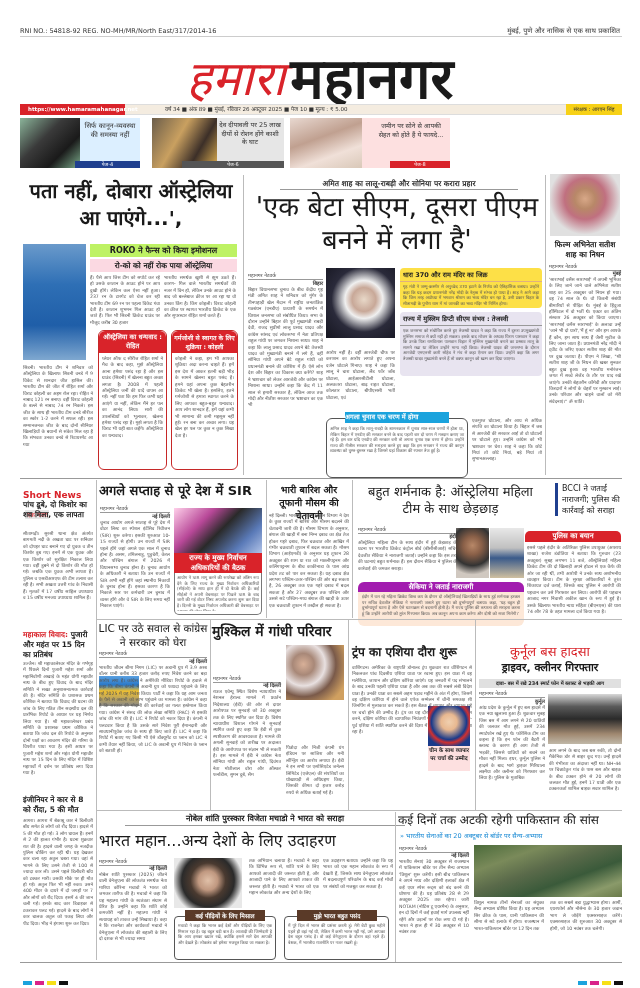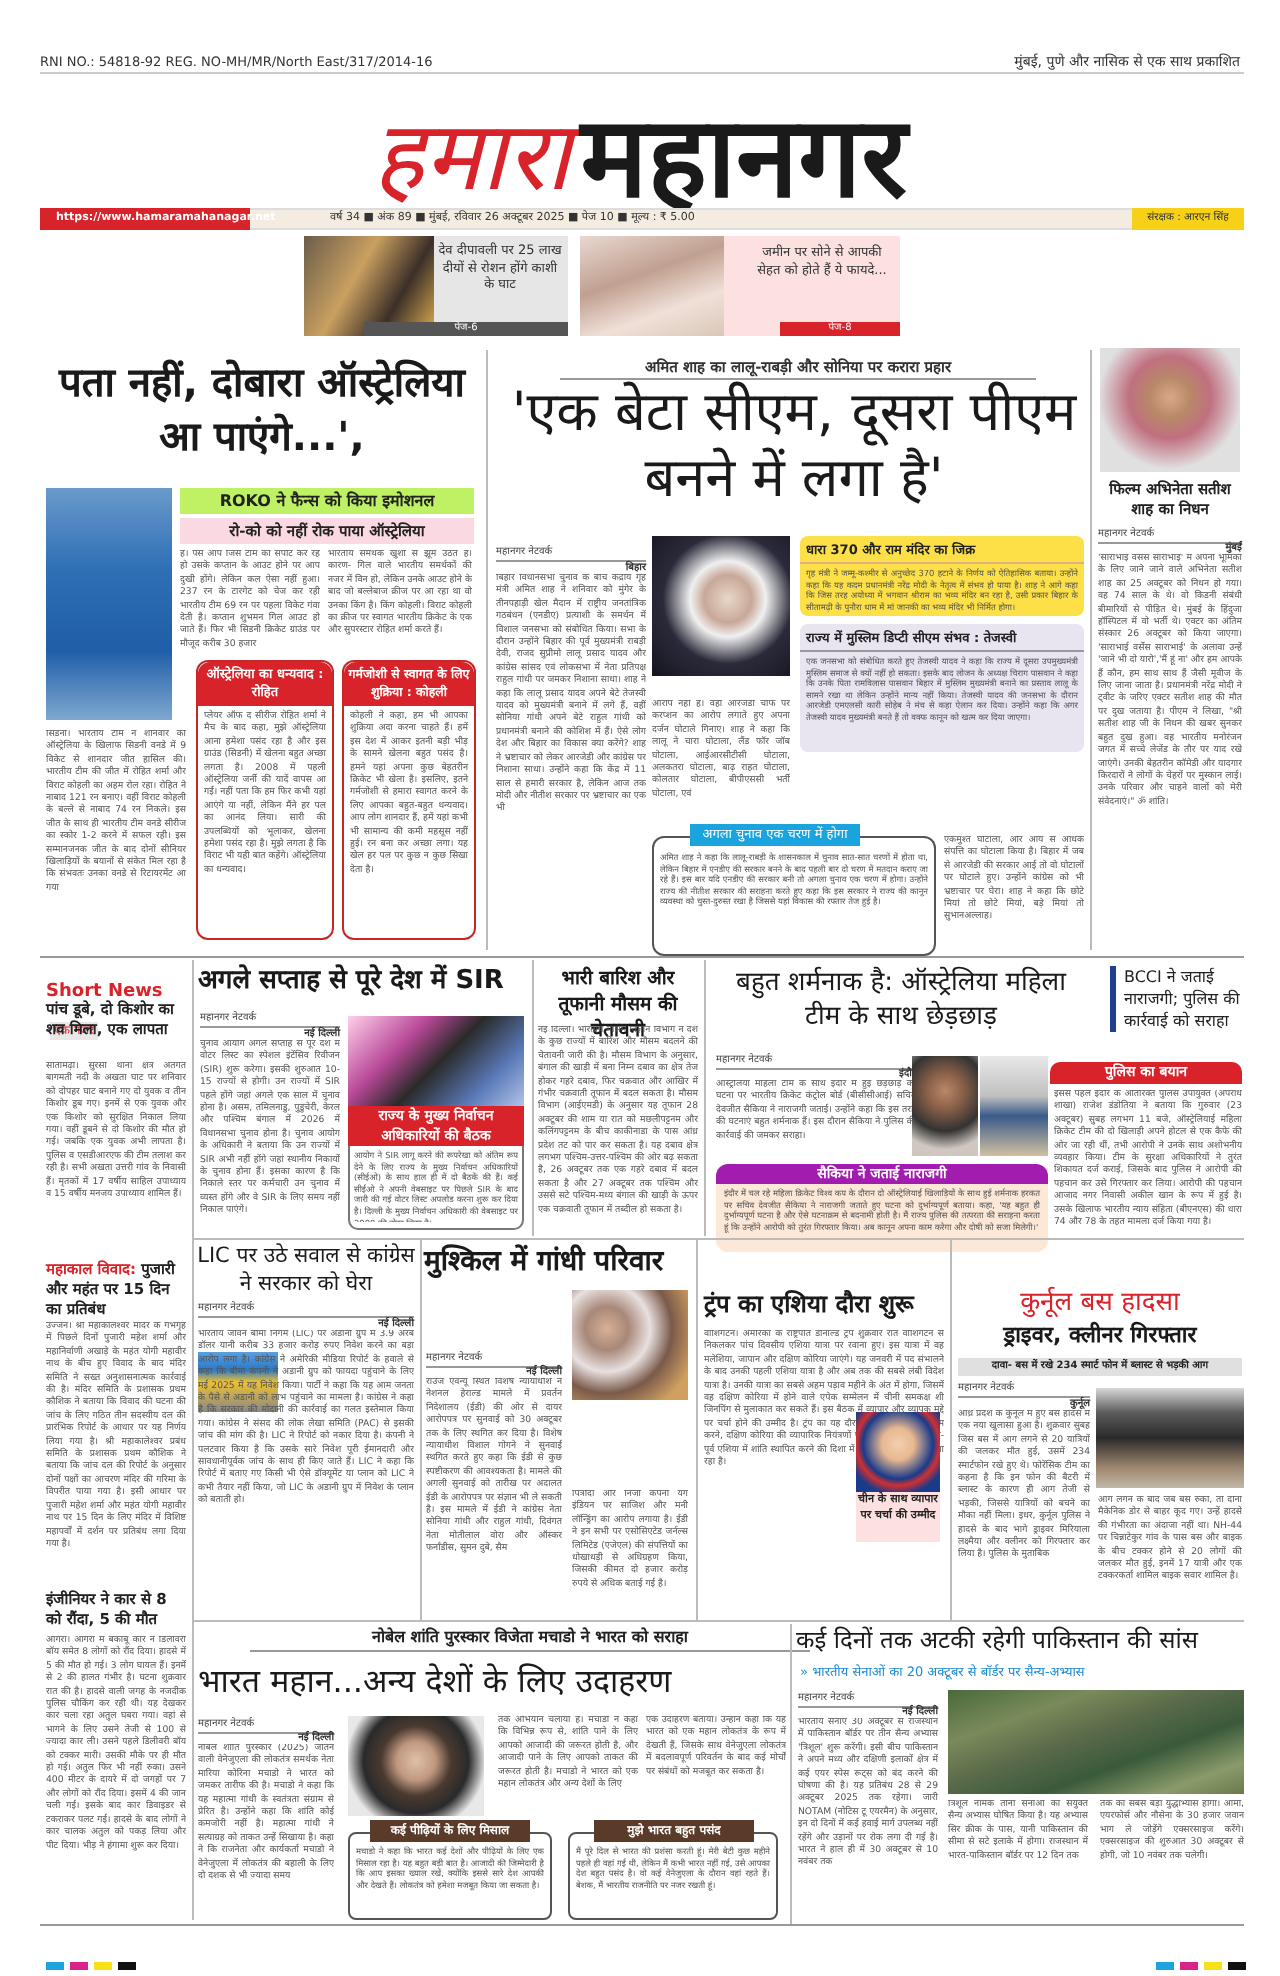--- a/index.html
+++ b/index.html
@@ -24,20 +24,25 @@
 <div class="abs" style="left:70px;top:38px;width:500px;height:62px;text-align:center;white-space:nowrap">
   <span style="font-family:'DejaVu Serif',serif;font-style:italic;font-size:48px;color:#d9232a;font-weight:normal;vertical-align:middle">हमारा</span>
   <span style="font-family:'DejaVu Sans',sans-serif;font-size:56px;color:#1a1a1a;font-weight:bold;vertical-align:middle;">महानगर</span>
 </div>
 <div class="abs" style="left:20px;top:104px;width:602px;height:11px;background:#f4ece0;border-top:1px solid #ddd;border-bottom:1px solid #ddd"></div>
 <div class="abs" style="left:20px;top:104px;width:105px;height:11px;background:#d9232a;color:#fff;font-size:5.5px;line-height:11px;padding-left:8px;font-weight:bold">https://www.hamaramahanagar.net</div>
 <div class="abs" style="left:165px;top:104px;width:260px;height:11px;font-size:5.5px;line-height:11px;color:#333">वर्ष 34 ■ अंक 89 ■ मुंबई, रविवार 26 अक्टूबर 2025 ■ पेज 10 ■ मूल्य : ₹ 5.00</div>
 <div class="abs" style="left:566px;top:104px;width:56px;height:11px;background:#f7d117;font-size:5.2px;line-height:11px;text-align:center;color:#333">संरक्षक : आरएन सिंह</div>
 
 <div class="abs" style="left:20px;top:118px;width:602px;height:52px">
+  <div class="abs" style="left:0;top:0;width:120px;height:50px;background:#dcefff">
+    <div class="photo" style="left:0;top:0;width:60px;height:50px;background:linear-gradient(135deg,#8bb49a 0%,#3a3a3a 40%,#1a1a1a 70%,#7aaa8a 100%)"></div>
+    <div class="abs" style="left:62px;top:4px;width:56px;font-size:7px;line-height:9px;text-align:center;color:#333">सिर्फ कानून-व्यवस्था की समस्या नहीं</div>
+    <div class="abs" style="left:55px;top:43px;width:65px;height:7px;background:#1f3f8f;color:#fff;font-size:5px;line-height:7px;text-align:center">पेज-4</div>
+  </div>
   <div class="abs" style="left:132px;top:0;width:132px;height:50px;background:#e6e6e6">
     <div class="photo" style="left:0;top:0;width:65px;height:50px;background:linear-gradient(120deg,#6b5d4a,#c9a060 40%,#3c2f28 70%,#e0b050)"></div>
     <div class="abs" style="left:66px;top:3px;width:64px;font-size:6.5px;line-height:8.5px;text-align:center;color:#333">देव दीपावली पर 25 लाख दीयों से रोशन होंगे काशी के घाट</div>
     <div class="abs" style="left:30px;top:43px;width:102px;height:7px;background:#555;color:#fff;font-size:5px;line-height:7px;text-align:center">पेज-6</div>
   </div>
   <div class="abs" style="left:270px;top:0;width:160px;height:50px;background:#fde0e0">
     <div class="photo" style="left:0;top:0;width:72px;height:50px;background:linear-gradient(160deg,#e8d8d0,#c0a090 40%,#f0e0d8 70%,#d9c8b8)"></div>
     <div class="abs" style="left:85px;top:4px;width:72px;font-size:6.5px;line-height:8.5px;text-align:center;color:#333">जमीन पर सोने से आपकी सेहत को होते हैं ये फायदे...</div>
     <div class="abs" style="left:100px;top:43px;width:60px;height:7px;background:#d9232a;color:#fff;font-size:5px;line-height:7px;text-align:center">पेज-8</div>
   </div>
@@ -69,21 +74,21 @@
 <div class="abs txt" style="left:326px;top:350px;width:69px;height:60px">आरोप नहीं है। वहीं आरजेडी चीफ पर करप्शन का आरोप लगाते हुए अपना दर्जन घोटाले गिनाए। शाह ने कहा कि लालू ने चारा घोटाला, लैंड फॉर जॉब घोटाला, आईआरसीटीसी घोटाला, अलकतरा घोटाला, बाढ़ राहत घोटाला, कोलतार घोटाला, बीपीएससी भर्ती घोटाला, एवं</div>
 <div class="abs" style="left:400px;top:268px;width:142px;height:40px;background:#fde047;border-radius:4px">
   <div style="font-size:6.5px;font-weight:bold;padding:2px 3px;color:#222;border-bottom:1px solid #e0b080">धारा 370 और राम मंदिर का जिक्र</div>
   <div class="txt" style="padding:2px 3px;height:28px;font-size:4.2px;line-height:5.6px">गृह मंत्री ने जम्मू-कश्मीर से अनुच्छेद 370 हटाने के निर्णय को ऐतिहासिक बताया। उन्होंने कहा कि यह कदम प्रधानमंत्री नरेंद्र मोदी के नेतृत्व में संभव हो पाया है। शाह ने आगे कहा कि जिस तरह अयोध्या में भगवान श्रीराम का भव्य मंदिर बन रहा है, उसी प्रकार बिहार के सीतामढ़ी के पुनौरा धाम में मां जानकी का भव्य मंदिर भी निर्मित होगा।</div>
 </div>
 <div class="abs" style="left:400px;top:312px;width:142px;height:64px;background:#e8e4f0;border-radius:4px">
   <div style="font-size:6.5px;font-weight:bold;padding:2px 3px;color:#222;border-bottom:1px solid #999">राज्य में मुस्लिम डिप्टी सीएम संभव : तेजस्वी</div>
   <div class="txt" style="padding:2px 3px;height:50px;font-size:4.2px;line-height:5.6px">एक जनसभा को संबोधित करते हुए तेजस्वी यादव ने कहा कि राज्य में दूसरा उपमुख्यमंत्री मुस्लिम समाज से क्यों नहीं हो सकता। इसके बाद लोजन के अध्यक्ष चिराग पासवान ने कहा कि उनके पिता रामविलास पासवान बिहार में मुस्लिम मुख्यमंत्री बनाने का प्रस्ताव लालू के सामने रखा था लेकिन उन्होंने मान्य नहीं किया। तेजस्वी यादव की जनसभा के दौरान आरजेडी एमएलसी कारी सोहेब ने मंच से कहा ऐलान कर दिया। उन्होंने कहा कि अगर तेजस्वी यादव मुख्यमंत्री बनते हैं तो वक्फ कानून को खत्म कर दिया जाएगा।</div>
 </div>
 <div class="abs" style="left:326px;top:418px;width:142px;height:60px;border:1px solid #555;border-radius:6px">
-  <div style="position:absolute;left:18px;top:-7px;width:85px;height:11px;background:#1ba3dd;color:#fff;font-size:6.5px;line-height:11px;text-align:center;font-weight:normal">अगला चुनाव एक चरण में होगा</div>
+  <div style="position:absolute;left:18px;top:-7px;width:104px;height:11px;background:#1ba3dd;color:#fff;font-size:6.5px;line-height:11px;font-weight:bold">अगला चुनाव एक चरण में होगा</div>
   <div class="txt" style="padding:7px 3px 2px;height:56px;font-size:4.2px;line-height:5.6px">अमित शाह ने कहा कि लालू-राबड़ी के शासनकाल में चुनाव सात-सात चरणों में होता था, लेकिन बिहार में एनडीए की सरकार बनने के बाद पहली बार दो चरण में मतदान कराए जा रहे हैं। इस बार यदि एनडीए की सरकार बनी तो अगला चुनाव एक चरण में होगा। उन्होंने राज्य की नीतीश सरकार की सराहना करते हुए कहा कि इस सरकार ने राज्य की कानून व्यवस्था को चुस्त-दुरुस्त रखा है जिससे यहां विकास की रफ्तार तेज हुई है।</div>
 </div>
 <div class="abs txt" style="left:472px;top:418px;width:70px;height:56px">एकमुश्त घोटाला, और आय से अधिक संपत्ति का घोटाला किया है। बिहार में जब से आरजेडी की सरकार आई तो वो घोटालों पर घोटाले हुए। उन्होंने कांग्रेस को भी भ्रष्टाचार पर घेरा। शाह ने कहा कि छोटे मियां तो छोटे मियां, बड़े मियां तो सुभानअल्लाह।</div>
 <div class="vline" style="left:545px;top:175px;height:300px"></div>
 
 <div class="photo" style="left:550px;top:174px;width:70px;height:62px;background:radial-gradient(circle at 50% 40%,#d8a888 0%,#b88868 20%,#c07080 40%,#e0e0e0 70%)"></div>
 <div class="abs" style="left:548px;top:240px;width:74px;font-size:7.5px;line-height:10px;font-weight:bold;text-align:center;color:#222">फिल्म अभिनेता सतीश शाह का निधन</div>
 <div class="abs byline" style="left:549px;top:263px;width:72px">महानगर नेटवर्क</div>
 <div class="abs dateline" style="left:549px;top:270px;width:72px">मुंबई</div>
 <div class="abs txt" style="left:549px;top:277px;width:72px;height:198px">'साराभाई वर्सेस साराभाई' में अपनी भूमिका के लिए जाने जाने वाले अभिनेता सतीश शाह का 25 अक्टूबर को निधन हो गया। वह 74 साल के थे। वो किडनी संबंधी बीमारियों से पीड़ित थे। मुंबई के हिंदुजा हॉस्पिटल में वो भर्ती थे। एक्टर का अंतिम संस्कार 26 अक्टूबर को किया जाएगा। 'साराभाई वर्सेस साराभाई' के अलावा उन्हें 'जाने भी दो यारो','मैं हूं ना' और हम आपके हैं कौन, हम साथ साथ हैं जैसी मूवीज के लिए जाना जाता है। प्रधानमंत्री नरेंद्र मोदी ने ट्वीट के जरिए एक्टर सतीश शाह की मौत पर दुख जताया है। पीएम ने लिखा, "श्री सतीश शाह जी के निधन की खबर सुनकर बहुत दुख हुआ। वह भारतीय मनोरंजन जगत में सच्चे लेजेंड के तौर पर याद रखे जाएंगे। उनकी बेहतरीन कॉमेडी और यादगार किरदारों ने लोगों के चेहरों पर मुस्कान लाई। उनके परिवार और चाहने वालों को मेरी संवेदनाएं।" ॐ शांति।</div>

